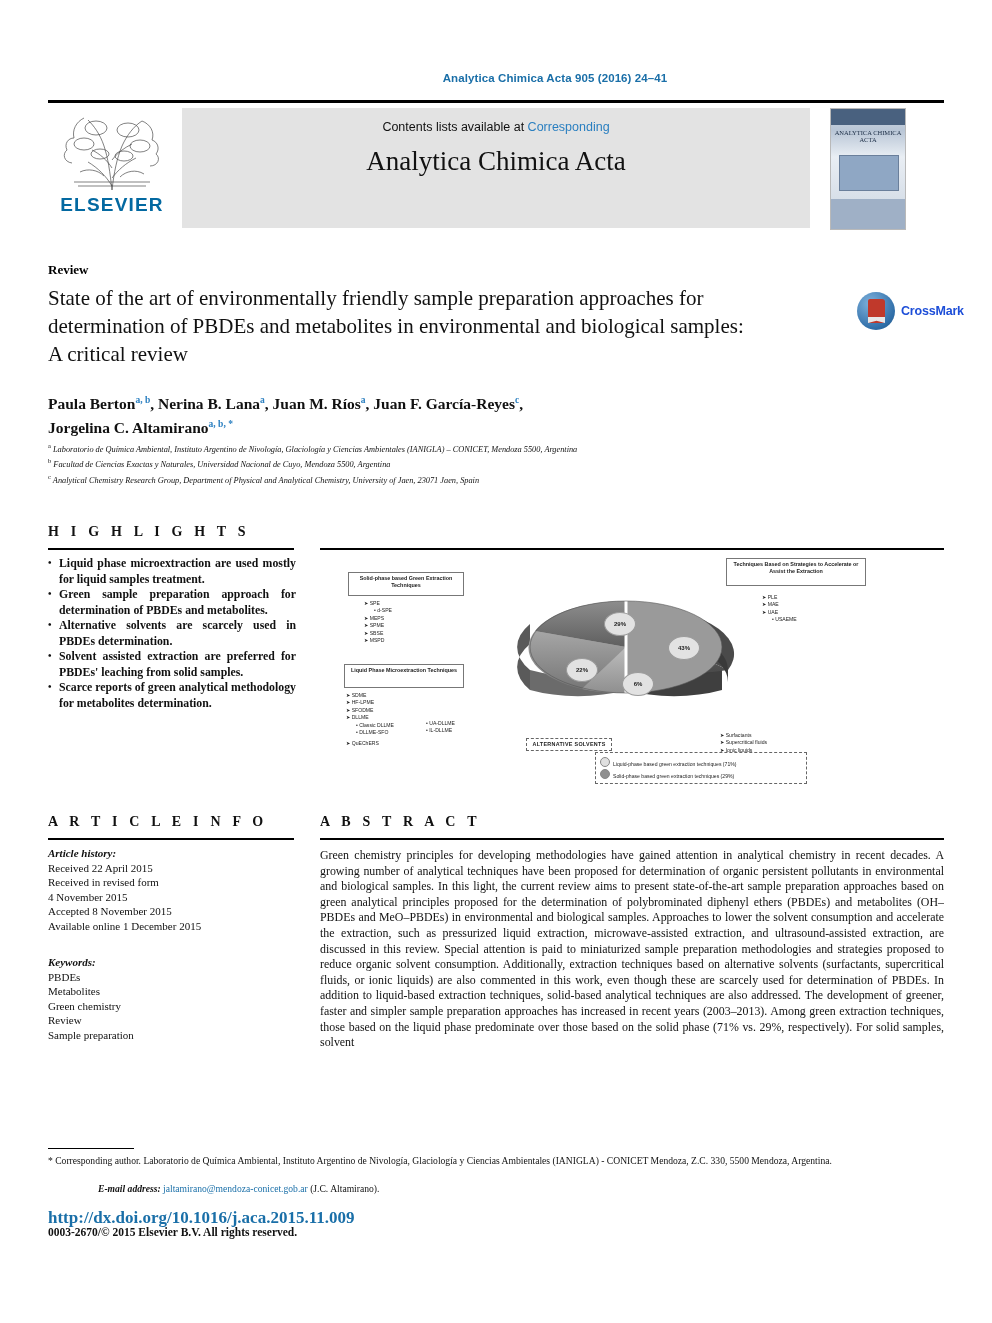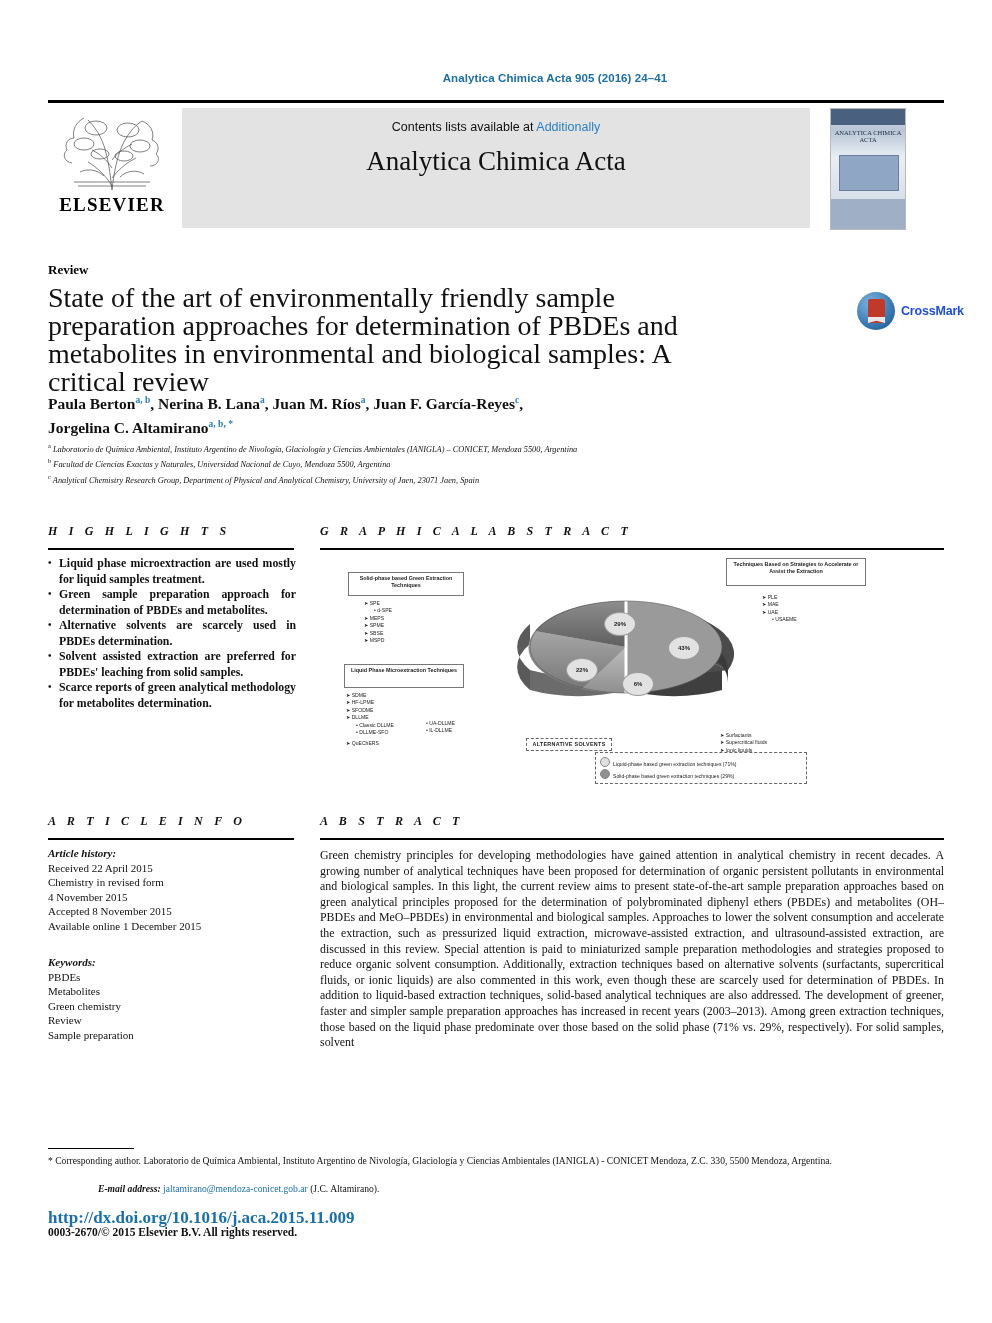--- a/index.html
+++ b/index.html
@@ -17,22 +17,22 @@
     font-size:11.5px;color:#1a6fa8;font-weight:bold;letter-spacing:.1px;margin-left:43px;
   }
 
   
   .masthead{position:absolute;left:48px;top:100px;width:896px;height:130px;}
   .rule-top{position:absolute;left:0;top:0;width:896px;height:3px;background:#000;}
   .logo-box{position:absolute;left:0;top:8px;width:128px;height:120px;}
   .logo-tree{position:absolute;left:6px;top:0;width:116px;height:86px;}
   .logo-word{
     position:absolute;left:0;top:86px;width:128px;text-align:center;
-    font-family:Liberation Serif, serif;font-size:19px;letter-spacing:1.2px;
-    color:#000000;font-weight:bold;
+    font-family:Liberation Sans, sans-serif;font-size:19px;letter-spacing:1.2px;
+    color:#0369a1;font-weight:bold;
   }
   .jbox{
     position:absolute;left:134px;top:8px;width:628px;height:120px;
     background:#e3e3e3;
   }
   .jbox .cl{
     position:absolute;left:0;top:12px;width:628px;text-align:center;
     font-family:"Liberation Sans", sans-serif;font-size:12.5px;color:#111;
   }
   .jbox .cl a{color:#2a7fc0;text-decoration:none;}
@@ -59,21 +59,21 @@
   .cover .cimg{position:absolute;left:8px;top:46px;width:58px;height:34px;background:#8fa7c4;border:1px solid #6a7f9b;}
   .cover .cfoot{position:absolute;left:0;bottom:0;width:74px;height:30px;background:#9fb0c6;}
 
   
   .atype{
     position:absolute;left:48px;top:262px;
     font-family:"Liberation Serif", serif;font-size:13px;font-weight:bold;
   }
   .title{
     position:absolute;left:48px;top:284px;width:700px;
-    font-family:"Liberation Serif", serif;font-size:28px;line-height:28px;color:#111;
+    font-family:"Liberation Serif", serif;font-size:21px;line-height:28px;color:#111;
   }
   .crossmark{position:absolute;left:857px;top:292px;width:88px;height:40px;}
   .cm-disc{
     position:absolute;left:0;top:0;width:38px;height:38px;border-radius:50%;
     background:radial-gradient(circle at 35% 30%,#7fb2dd,#2f6ea8 70%,#24527c 100%);
   }
   .cm-book{position:absolute;left:11px;top:7px;width:17px;height:24px;background:#c0392b;border-radius:2px 3px 3px 2px;}
   .cm-book:after{content:"";position:absolute;left:0;top:18px;width:17px;height:6px;
     background:#e8e8e8;clip-path:polygon(0 0,100% 0,100% 100%,50% 62%,0 100%);}
   .cm-txt{position:absolute;left:44px;top:12px;font-family:"Liberation Sans",sans-serif;
@@ -87,22 +87,22 @@
   .authors sup{color:#2a7fc0;font-size:9.5px;}
   .affil{
     position:absolute;left:48px;top:440px;width:780px;
     font-family:"Liberation Serif", serif;font-size:8.3px;font-style:italic;
     line-height:11.5px;color:#111;
   }
   .affil sup{font-size:6.5px;font-style:normal;}
 
   
   .sec-h{
-    font-family:"Liberation Serif", serif;font-size:12px;font-weight:bold;
-    letter-spacing:4.2px;color:#111;font-style:italic;
+    font-family:"Liberation Serif", serif;font-size:14px;font-weight:bold;
+    letter-spacing:4.2px;color:#111;
   }
 
   .hl-col{position:absolute;left:48px;top:524px;width:246px;}
   .hl-rule{position:absolute;left:48px;top:548px;width:246px;height:1.5px;background:#000;}
   .hl-list{
     position:absolute;left:48px;top:556px;width:248px;
     font-family:"Liberation Serif", serif;font-size:11.8px;font-weight:bold;
     line-height:15.5px;color:#111;text-align:justify;
   }
   .hl-list .li{position:relative;padding-left:11px;margin-bottom:0px;}
@@ -218,21 +218,21 @@
           <path d="M26 64 C34 60 44 62 50 68"></path>
           <path d="M90 66 C82 61 72 63 66 69"></path>
           <path d="M20 74 L96 74"></path>
           <path d="M24 78 L92 78"></path>
         </g>
       </svg>
       <div class="logo-word">ELSEVIER</div>
     </div>
 
     <div class="jbox">
-      <div class="cl"><span>Contents lists available at </span><a href="#">Additionally</a></div>
+      <div class="cl"><span>Contents lists available at </span><a href="#">Corresponding</a></div>
       <div class="jtitle">Analytica Chimica Acta</div>
     </div>
 
     <div class="cover">
       <div class="cbar"></div>
       <div class="ct">ANALYTICA CHIMICA ACTA</div>
       <div class="cimg"></div>
       <div class="cfoot"></div>
     </div>
   </div>
@@ -264,21 +264,20 @@
   <div class="hl-col sec-h">H I G H L I G H T S</div>
   <div class="hl-rule"></div>
   <div class="hl-list">
     <div class="li">Liquid phase microextraction are used mostly for liquid samples treatment.</div>
     <div class="li">Green sample preparation approach for determination of PBDEs and metabolites.</div>
     <div class="li">Alternative solvents are scarcely used in PBDEs determination.</div>
     <div class="li">Solvent assisted extraction are preferred for PBDEs' leaching from solid samples.</div>
     <div class="li">Scarce reports of green analytical methodology for metabolites determination.</div>
   </div>
 
-  <div class="ga-col sec-h">G R A P H I C A L   A B S T R A C T</div>
   <div class="ga-rule"></div>
 
   <div class="fig">
 
     <div class="pie-wrap">
       <svg viewBox="0 0 290 150" width="290" height="150">
         <defs>
           <linearGradient id="gA" x1="0" y1="0" x2="0" y2="1">
             <stop offset="0" stop-color="#6f6f6f"></stop>
               <stop offset="1" stop-color="#4a4a4a"></stop>
@@ -370,21 +369,21 @@
       <div class="row" style="top:4px;"><span class="sw" style="background:#e0e0e0;"></span><span>Liquid-phase based green extraction techniques (71%)</span></div>
       <div class="row" style="top:16px;"><span class="sw" style="background:#8f8f8f;"></span><span>Solid-phase based green extraction techniques (29%)</span></div>
     </div>
   </div>
 
   <div class="ai-col sec-h">A R T I C L E   I N F O</div>
   <div class="ai-rule"></div>
   <div class="ai-body">
     <div class="it">Article history:</div>
     <div>Received 22 April 2015</div>
-    <div>Chemistry in revised form</div>
+    <div>Received in revised form</div>
     <div>4 November 2015</div>
     <div>Accepted 8 November 2015</div>
     <div>Available online 1 December 2015</div>
   </div>
   <div class="kw">
     <div class="it">Keywords:</div>
     <div>PBDEs</div>
     <div>Metabolites</div>
     <div>Green chemistry</div>
     <div>Review</div>

